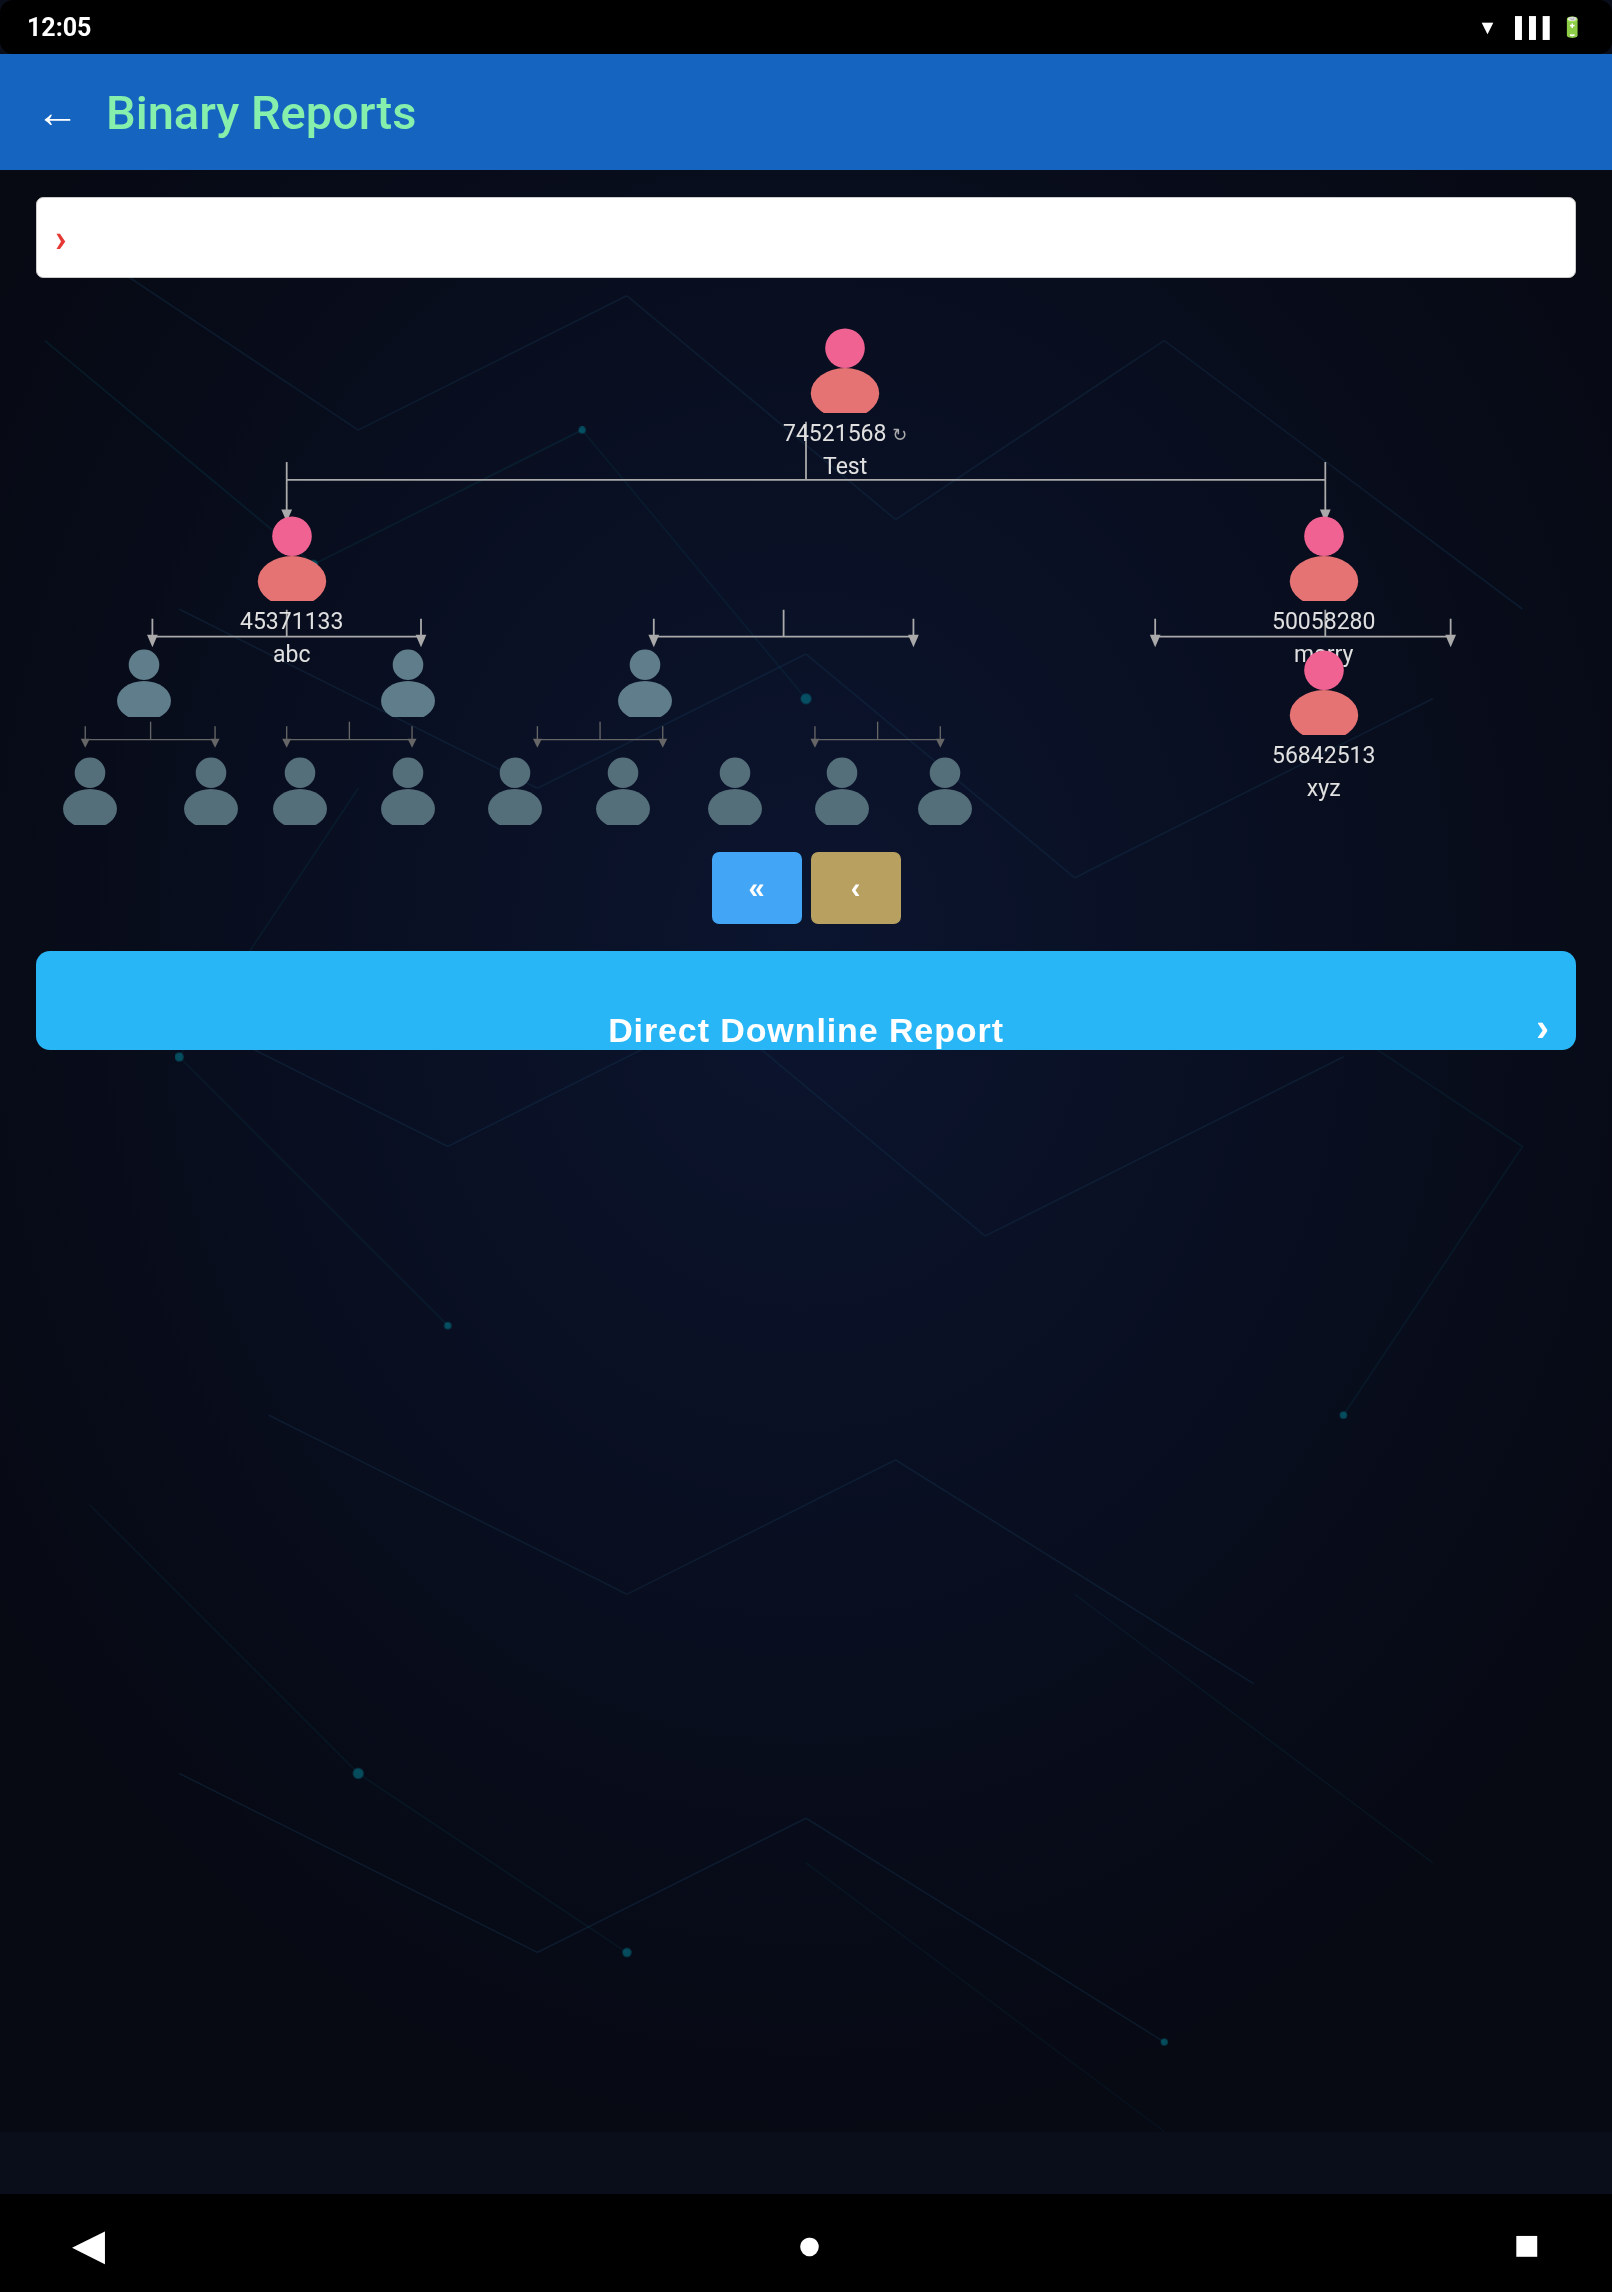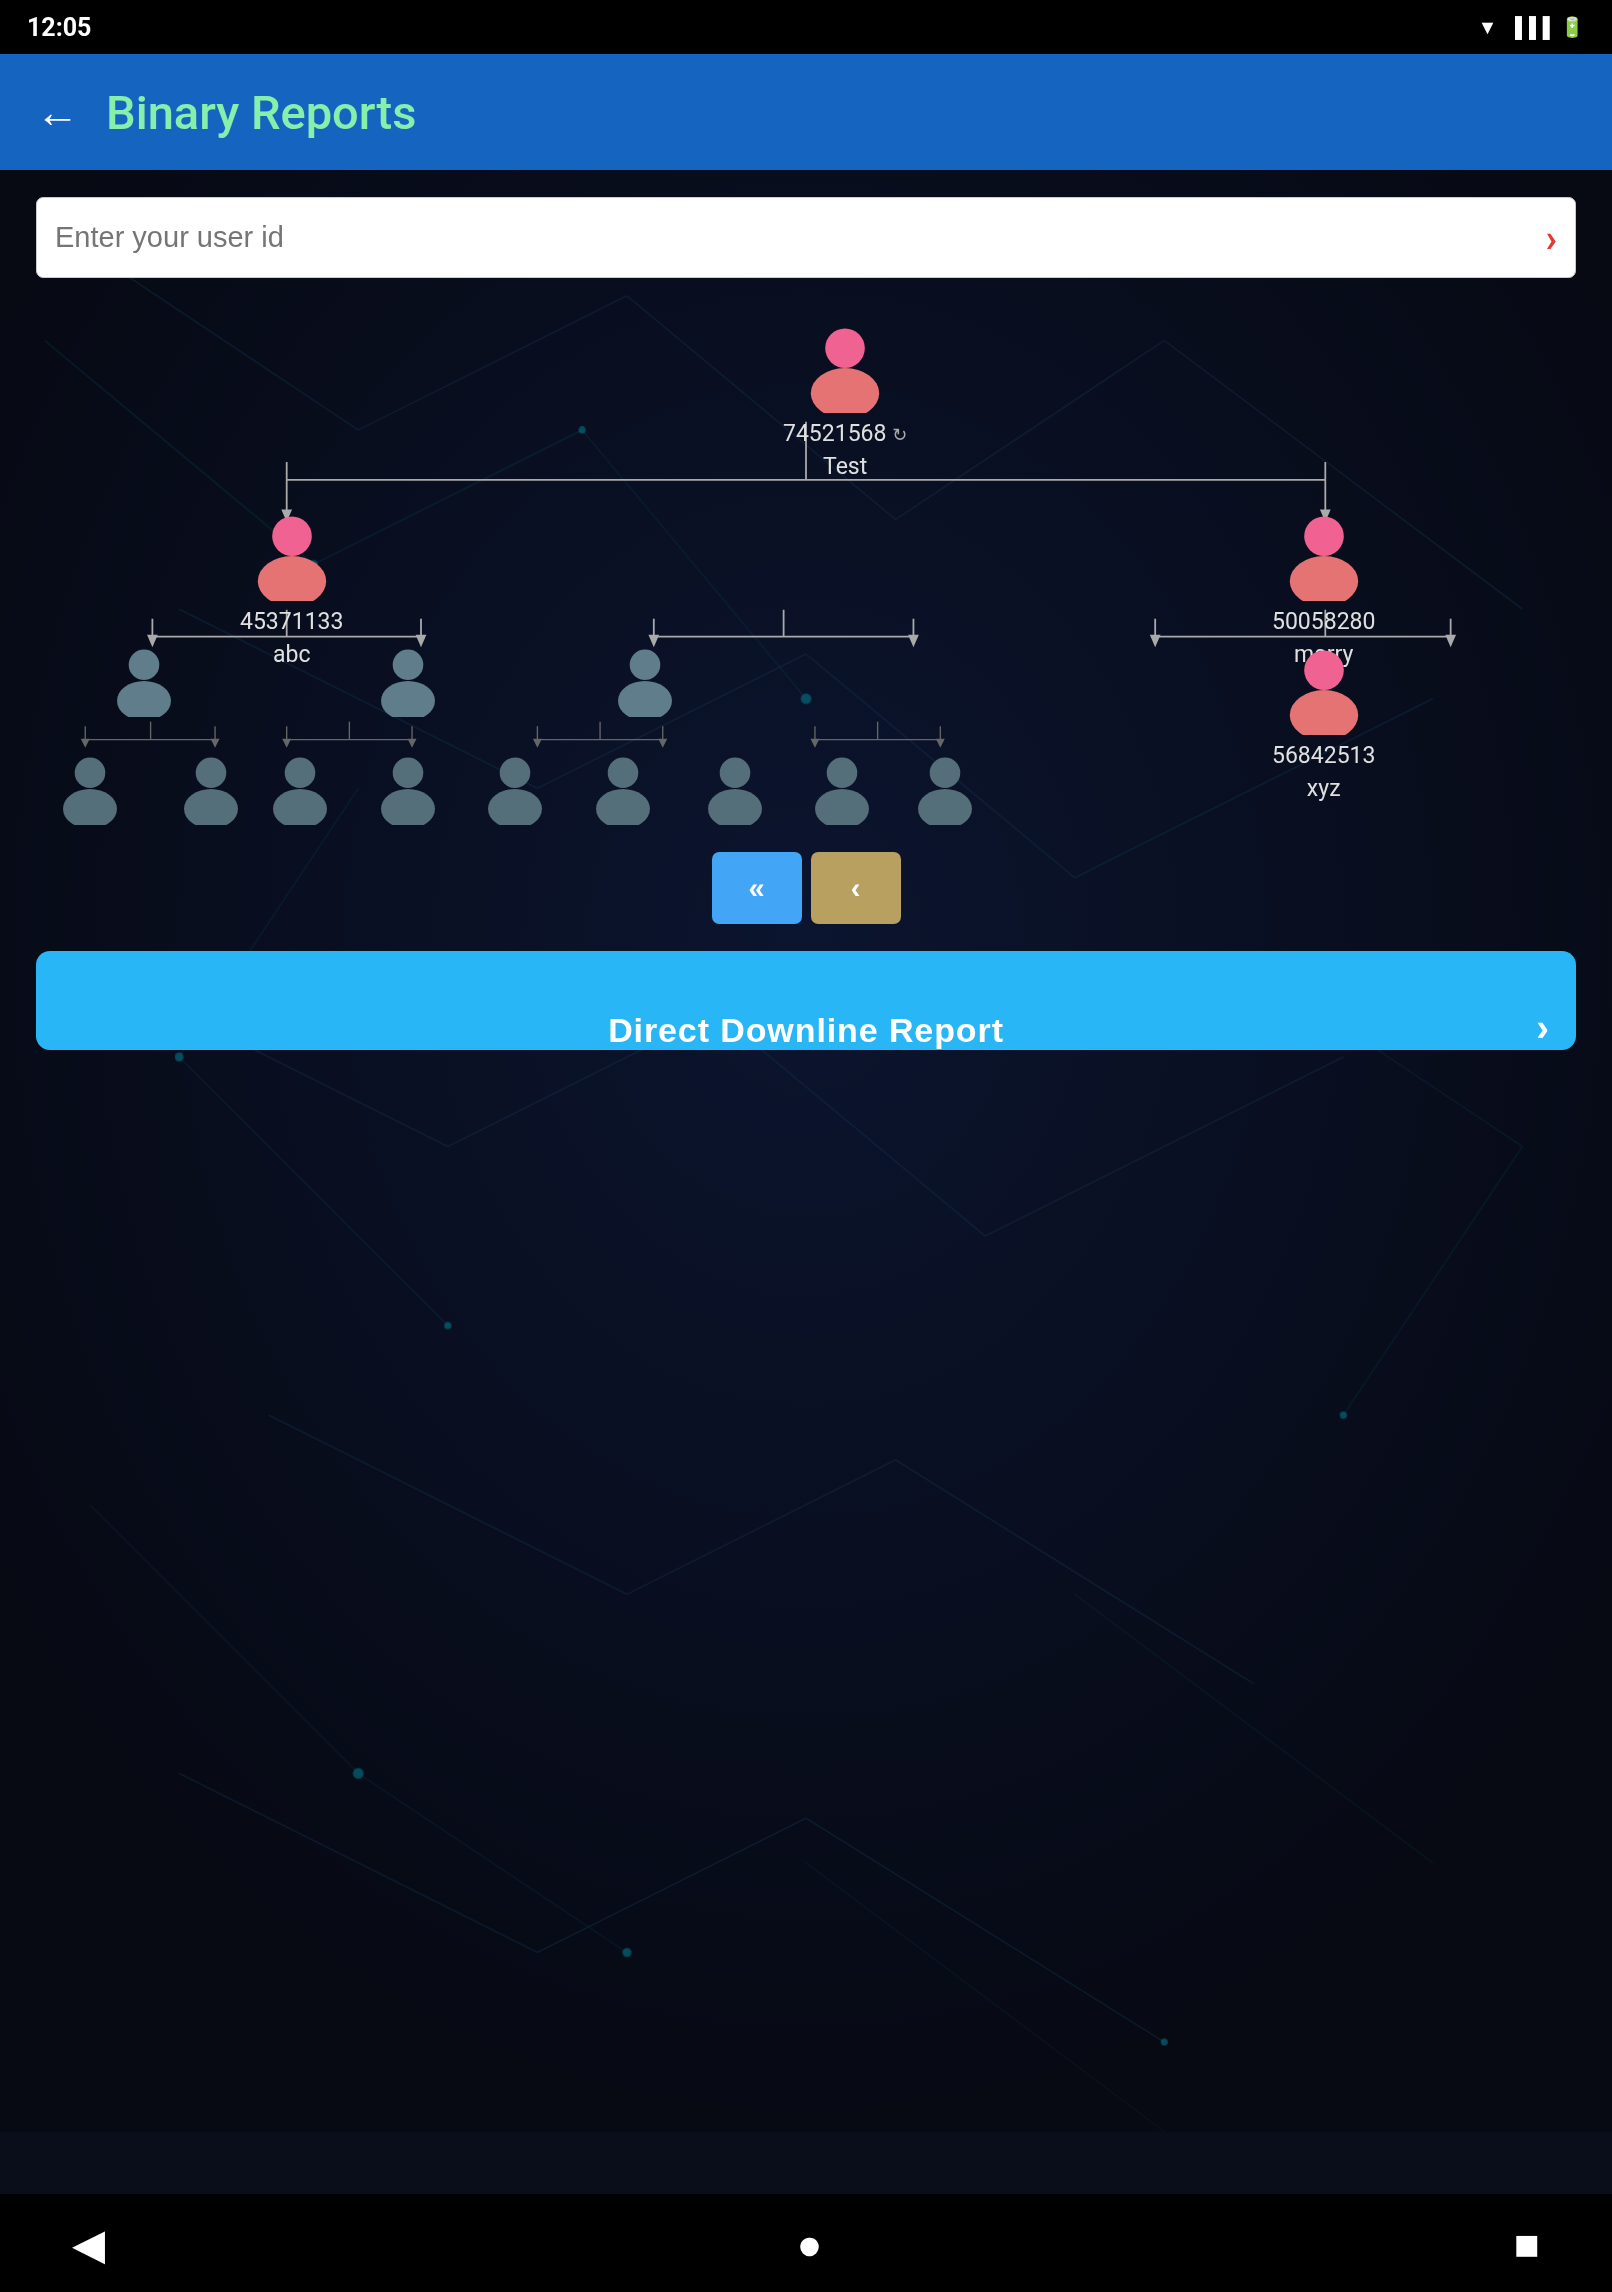--- a/index.html
+++ b/index.html
@@ -18,20 +18,21 @@
     .status-bar {
       width: 100%;
       height: 54px;
       background: #000;
       display: flex;
       align-items: center;
       justify-content: space-between;
       padding: 0 27px;
       position: relative;
       z-index: 10;
+      border-radius: 13px;
     }
     .status-time {
       color: #fff;
       font-size: 25px;
       font-weight: bold;
     }
     .status-icons {
       display: flex;
       align-items: center;
       gap: 10.7px;
@@ -301,21 +302,20 @@
     <circle cx="1500" cy="1400" r="4"></circle>
     <circle cx="700" cy="2000" r="5"></circle>
     <circle cx="1300" cy="2100" r="4"></circle>
     <circle cx="400" cy="1800" r="6"></circle>
   </g>
 </svg>
 
 <div class="main-content">
 
   <div class="search-bar">
-    <input class="search-input" type="text" placeholder="Enter your user id" style="">
     <span class="search-arrow">›</span>
   </div>
 
   <div class="tree-wrapper">
     <svg class="tree-svg" viewBox="0 0 1720 560" xmlns="http://www.w3.org/2000/svg" style="position:absolute;top:0;left:0;width:100%;height:100%;">
 
       <line x1="280" y1="165" x2="280" y2="185" stroke="#aaa" stroke-width="2"></line>
       <line x1="280" y1="185" x2="1440" y2="185" stroke="#aaa" stroke-width="2"></line>
       <line x1="1440" y1="165" x2="1440" y2="185" stroke="#aaa" stroke-width="2"></line>
 

